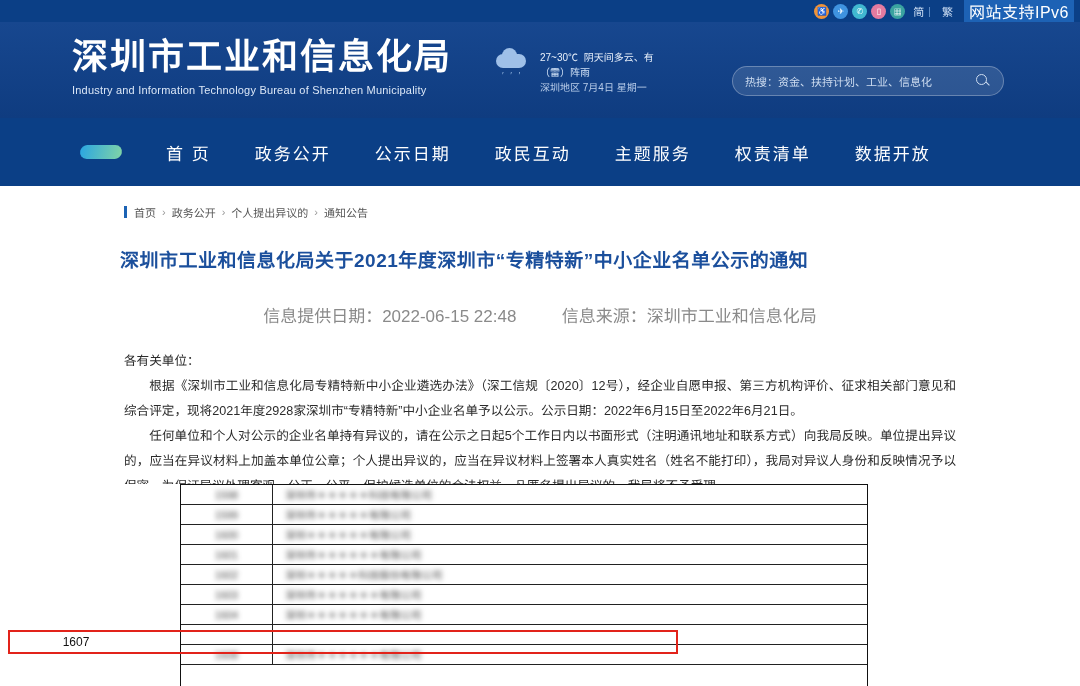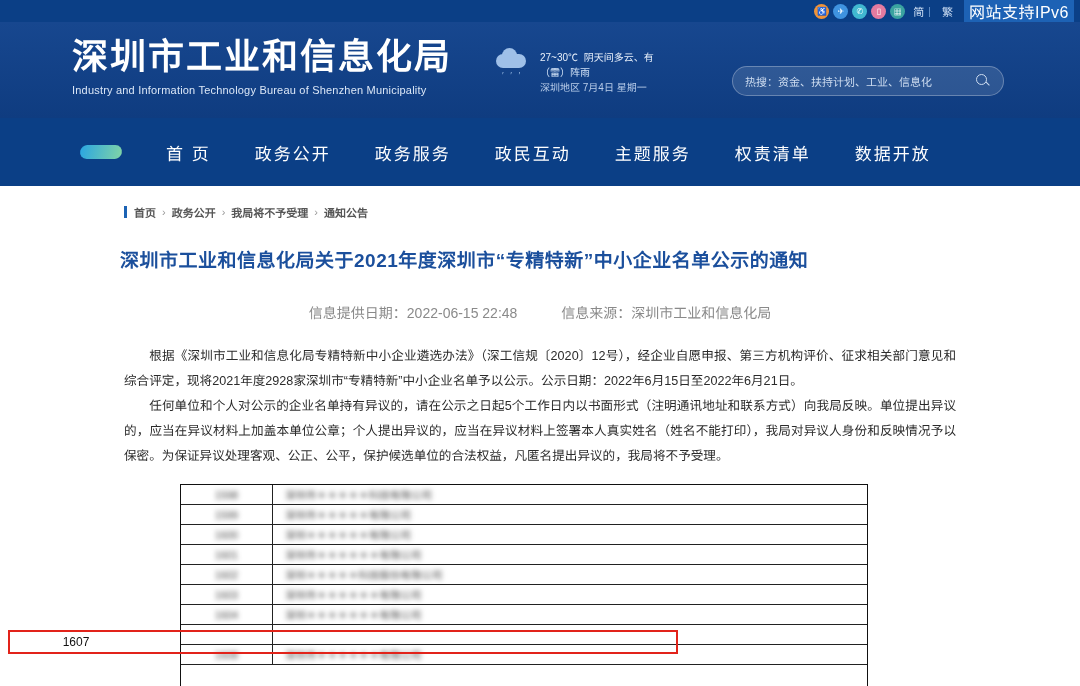--- a/index.html
+++ b/index.html
@@ -243,36 +243,36 @@
     font-size: 11px;
     color: #666;
     padding-top: 18px;
     padding-left: 4px;
   }
   .breadcrumb .bar {
     width: 3px; height: 12px;
     background: #1c63b4;
     margin-right: 7px;
   }
-  .breadcrumb .crumb { color: #555; font-weight: bold; }
+  .breadcrumb .crumb { color: #555; }
   .breadcrumb .sep { margin: 0 6px; color: #999; }
 
   .doc-title {
     margin-top: 26px;
     text-align: left;
     font-size: 19px;
     font-weight: bold;
     color: #1b4f9c;
     letter-spacing: 0.5px;
     line-height: 30px;
   }
   .doc-meta {
     margin-top: 26px;
     text-align: center;
-    font-size: 14px;
+    font-size: 17px;
     color: #8a8a8a;
   }
   .doc-meta .gap { display: inline-block; width: 36px; }
 
   .doc-body {
     margin-top: 22px;
     font-size: 12.6px;
     line-height: 25px;
     color: #2b2b2b;
     text-align: justify;
@@ -422,50 +422,51 @@
     </div>
   </div>
 
   <div class="nav">
     <div class="nav-inner">
       <div class="nav-emblem">
           <div class="wave"></div>
         </div>
       <div class="nav-item">首 页</div>
       <div class="nav-item">政务公开</div>
-      <div class="nav-item">政务服务</div>
+      <div class="nav-item">公示日期</div>
       <div class="nav-item">政民互动</div>
       <div class="nav-item">主题服务</div>
       <div class="nav-item">权责清单</div>
       <div class="nav-item">数据开放</div>
     </div>
   </div>
 
   <div class="content">
 
     <div class="breadcrumb">
       <span class="bar"></span>
       <span class="crumb">首页</span>
       <span class="sep">›</span>
       <span class="crumb">政务公开</span>
       <span class="sep">›</span>
-      <span class="crumb">我局将不予受理</span>
+      <span class="crumb">个人提出异议的</span>
       <span class="sep">›</span>
       <span class="crumb">通知公告</span>
     </div>
 
     <div class="doc-title">深圳市工业和信息化局关于2021年度深圳市“专精特新”中小企业名单公示的通知</div>
 
     <div class="doc-meta">
       <span>信息提供日期：</span><span>2022-06-15 22:48</span>
       <span class="gap"></span>
       <span>信息来源：</span><span>深圳市工业和信息化局</span>
     </div>
 
     <div class="doc-body">
+      <p>各有关单位：</p>
       <p class="indent">根据《深圳市工业和信息化局专精特新中小企业遴选办法》（深工信规〔2020〕12号），经企业自愿申报、第三方机构评价、征求相关部门意见和综合评定，现将2021年度2928家深圳市“专精特新”中小企业名单予以公示。公示日期：2022年6月15日至2022年6月21日。</p>
       <p class="indent">任何单位和个人对公示的企业名单持有异议的，请在公示之日起5个工作日内以书面形式（注明通讯地址和联系方式）向我局反映。单位提出异议的，应当在异议材料上加盖本单位公章；个人提出异议的，应当在异议材料上签署本人真实姓名（姓名不能打印），我局对异议人身份和反映情况予以保密。为保证异议处理客观、公正、公平，保护候选单位的合法权益，凡匿名提出异议的，我局将不予受理。</p>
     </div>
   </div>
 
   <div class="listwrap">
     <div class="partial-top blur">公司</div>
 
     <div class="table-area">
       <div class="trow">

